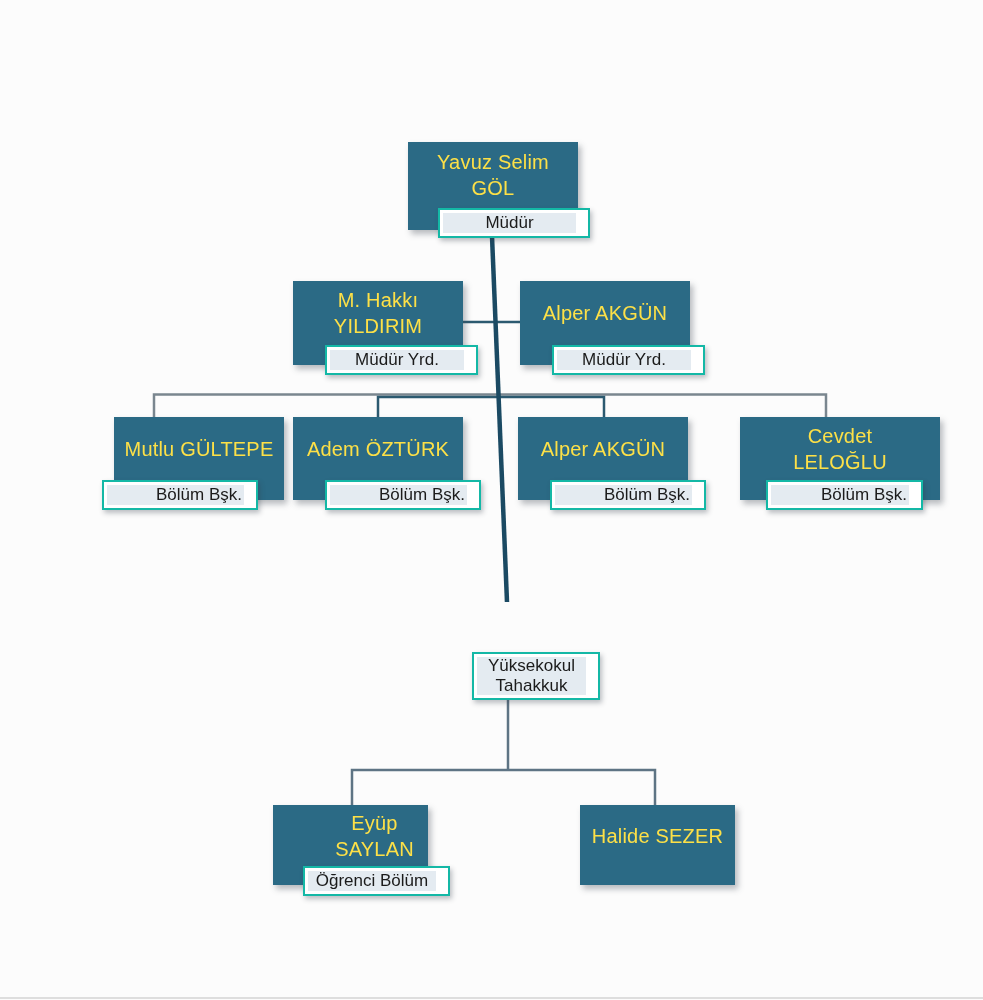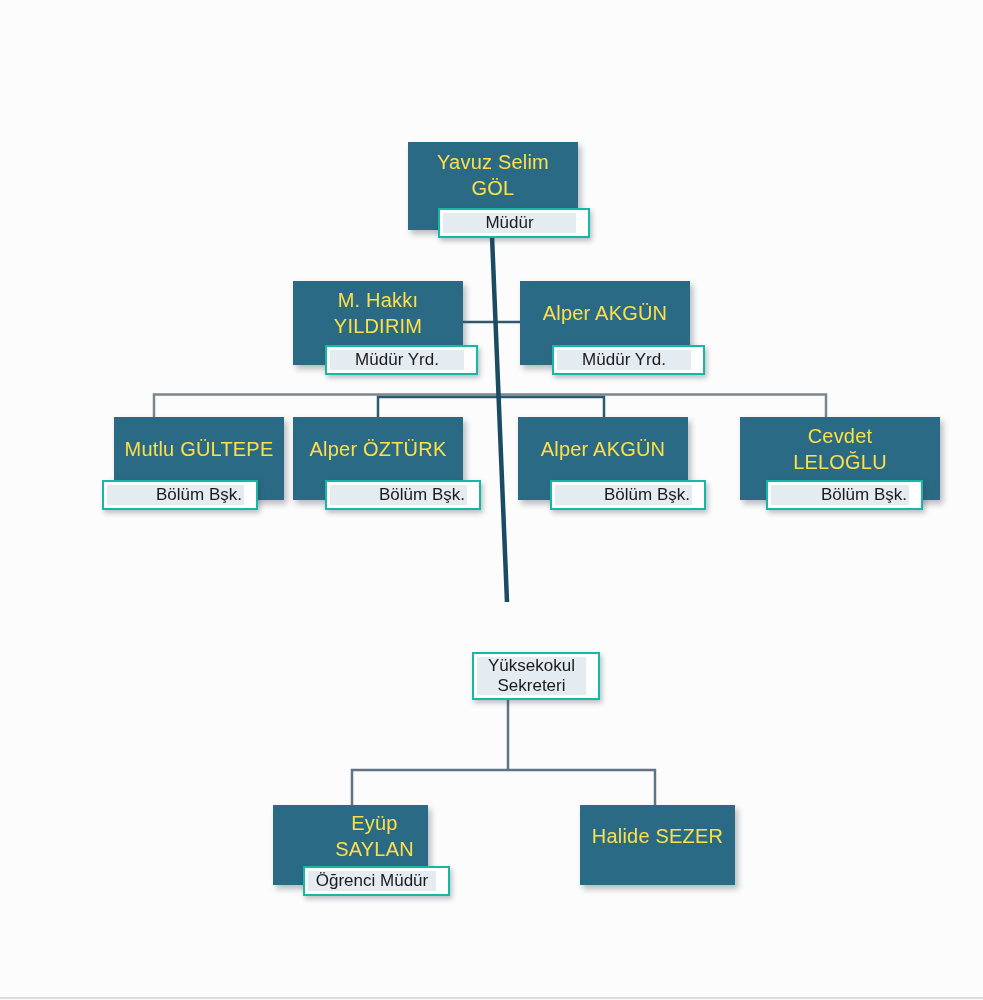--- a/index.html
+++ b/index.html
@@ -143,49 +143,49 @@
   </div>
 
   <div class="box" id="b-dept1">
     <span class="nm">Mutlu GÜLTEPE</span>
   </div>
   <div class="plate align-right" id="p-dept1">
     <span class="band">Bölüm Bşk.</span>
   </div>
 
   <div class="box" id="b-dept2">
-    <span class="nm">Alper ÖZTÜRK</span>
+    <span class="nm">Adem ÖZTÜRK</span>
   </div>
   <div class="plate align-right" id="p-dept2">
     <span class="band">Bölüm Bşk.</span>
   </div>
 
   <div class="box" id="b-dept3">
     <span class="nm">Alper AKGÜN</span>
   </div>
   <div class="plate align-right" id="p-dept3">
     <span class="band">Bölüm Bşk.</span>
   </div>
 
   <div class="box wrap2" id="b-dept4">
     <span class="nm">Cevdet LELOĞLU</span>
   </div>
   <div class="plate align-right" id="p-dept4">
     <span class="band">Bölüm Bşk.</span>
   </div>
 
   <div class="plate" id="p-secretary">
-    <span class="band">Yüksekokul Sekreteri</span>
+    <span class="band">Yüksekokul Tahakkuk</span>
   </div>
 
   <div class="box" id="b-staff1">
     <span class="nm">Eyüp SAYLAN</span>
   </div>
   <div class="plate" id="p-staff1">
-    <span class="band">Öğrenci Müdür</span>
+    <span class="band">Öğrenci Bölüm</span>
   </div>
 
   <div class="box" id="b-staff2">
     <span class="nm">Halide SEZER</span>
   </div>
 
   <div class="bottom-edge"></div>
 </div>
 
 </body></html>

